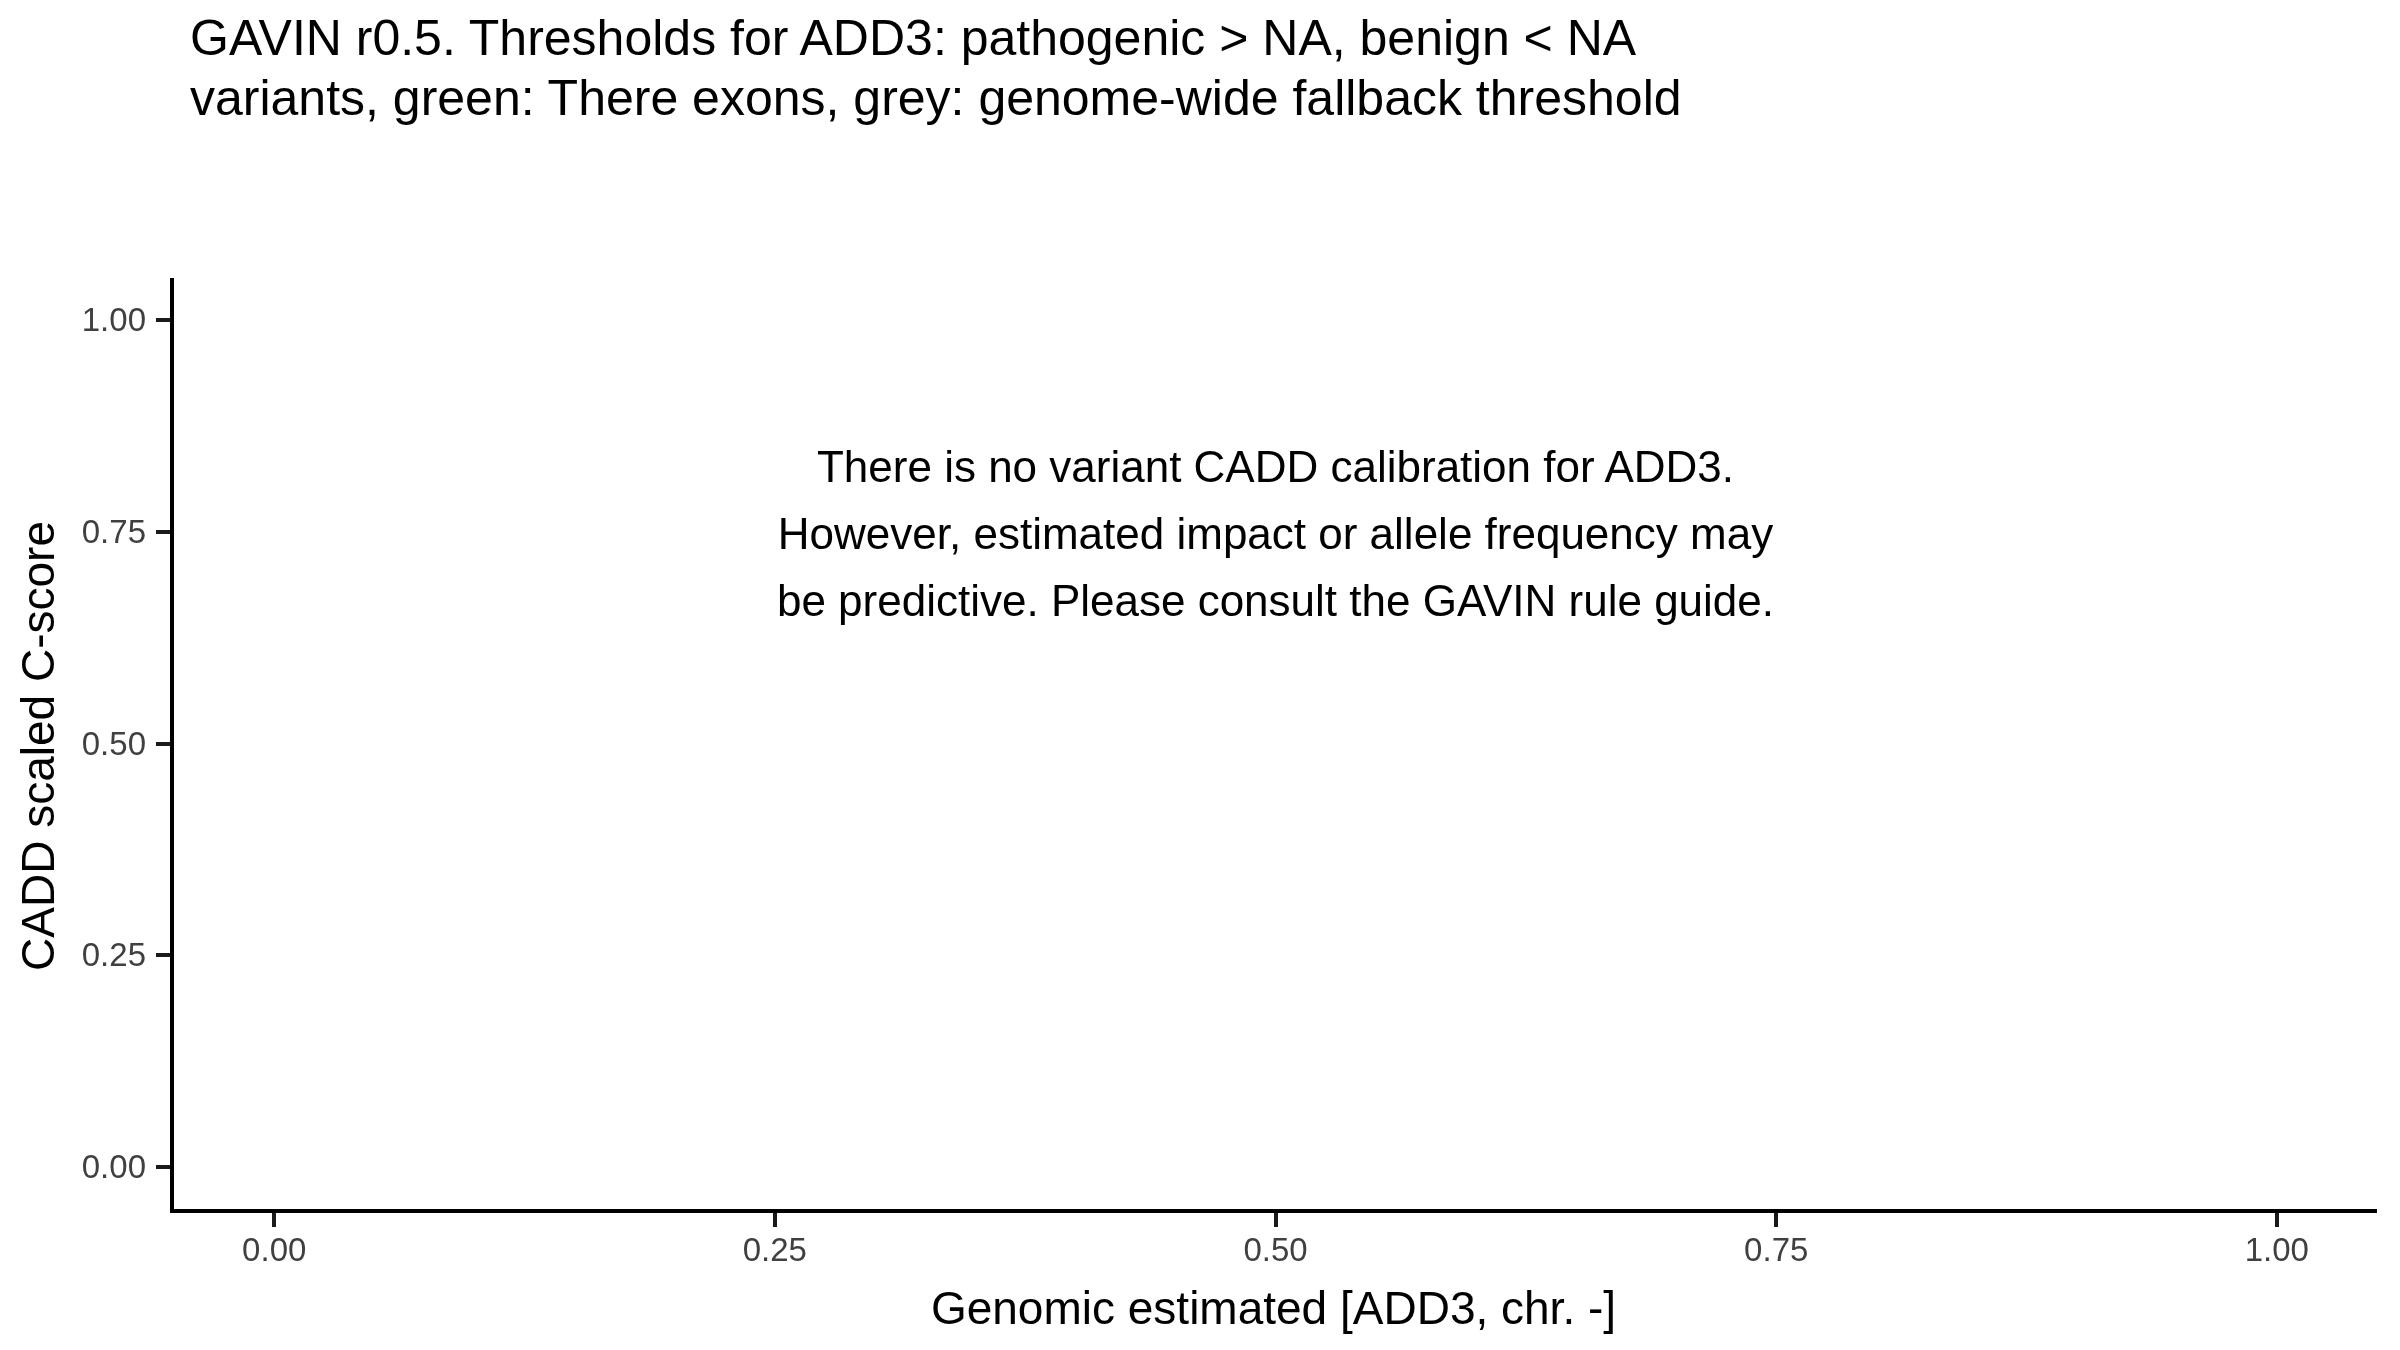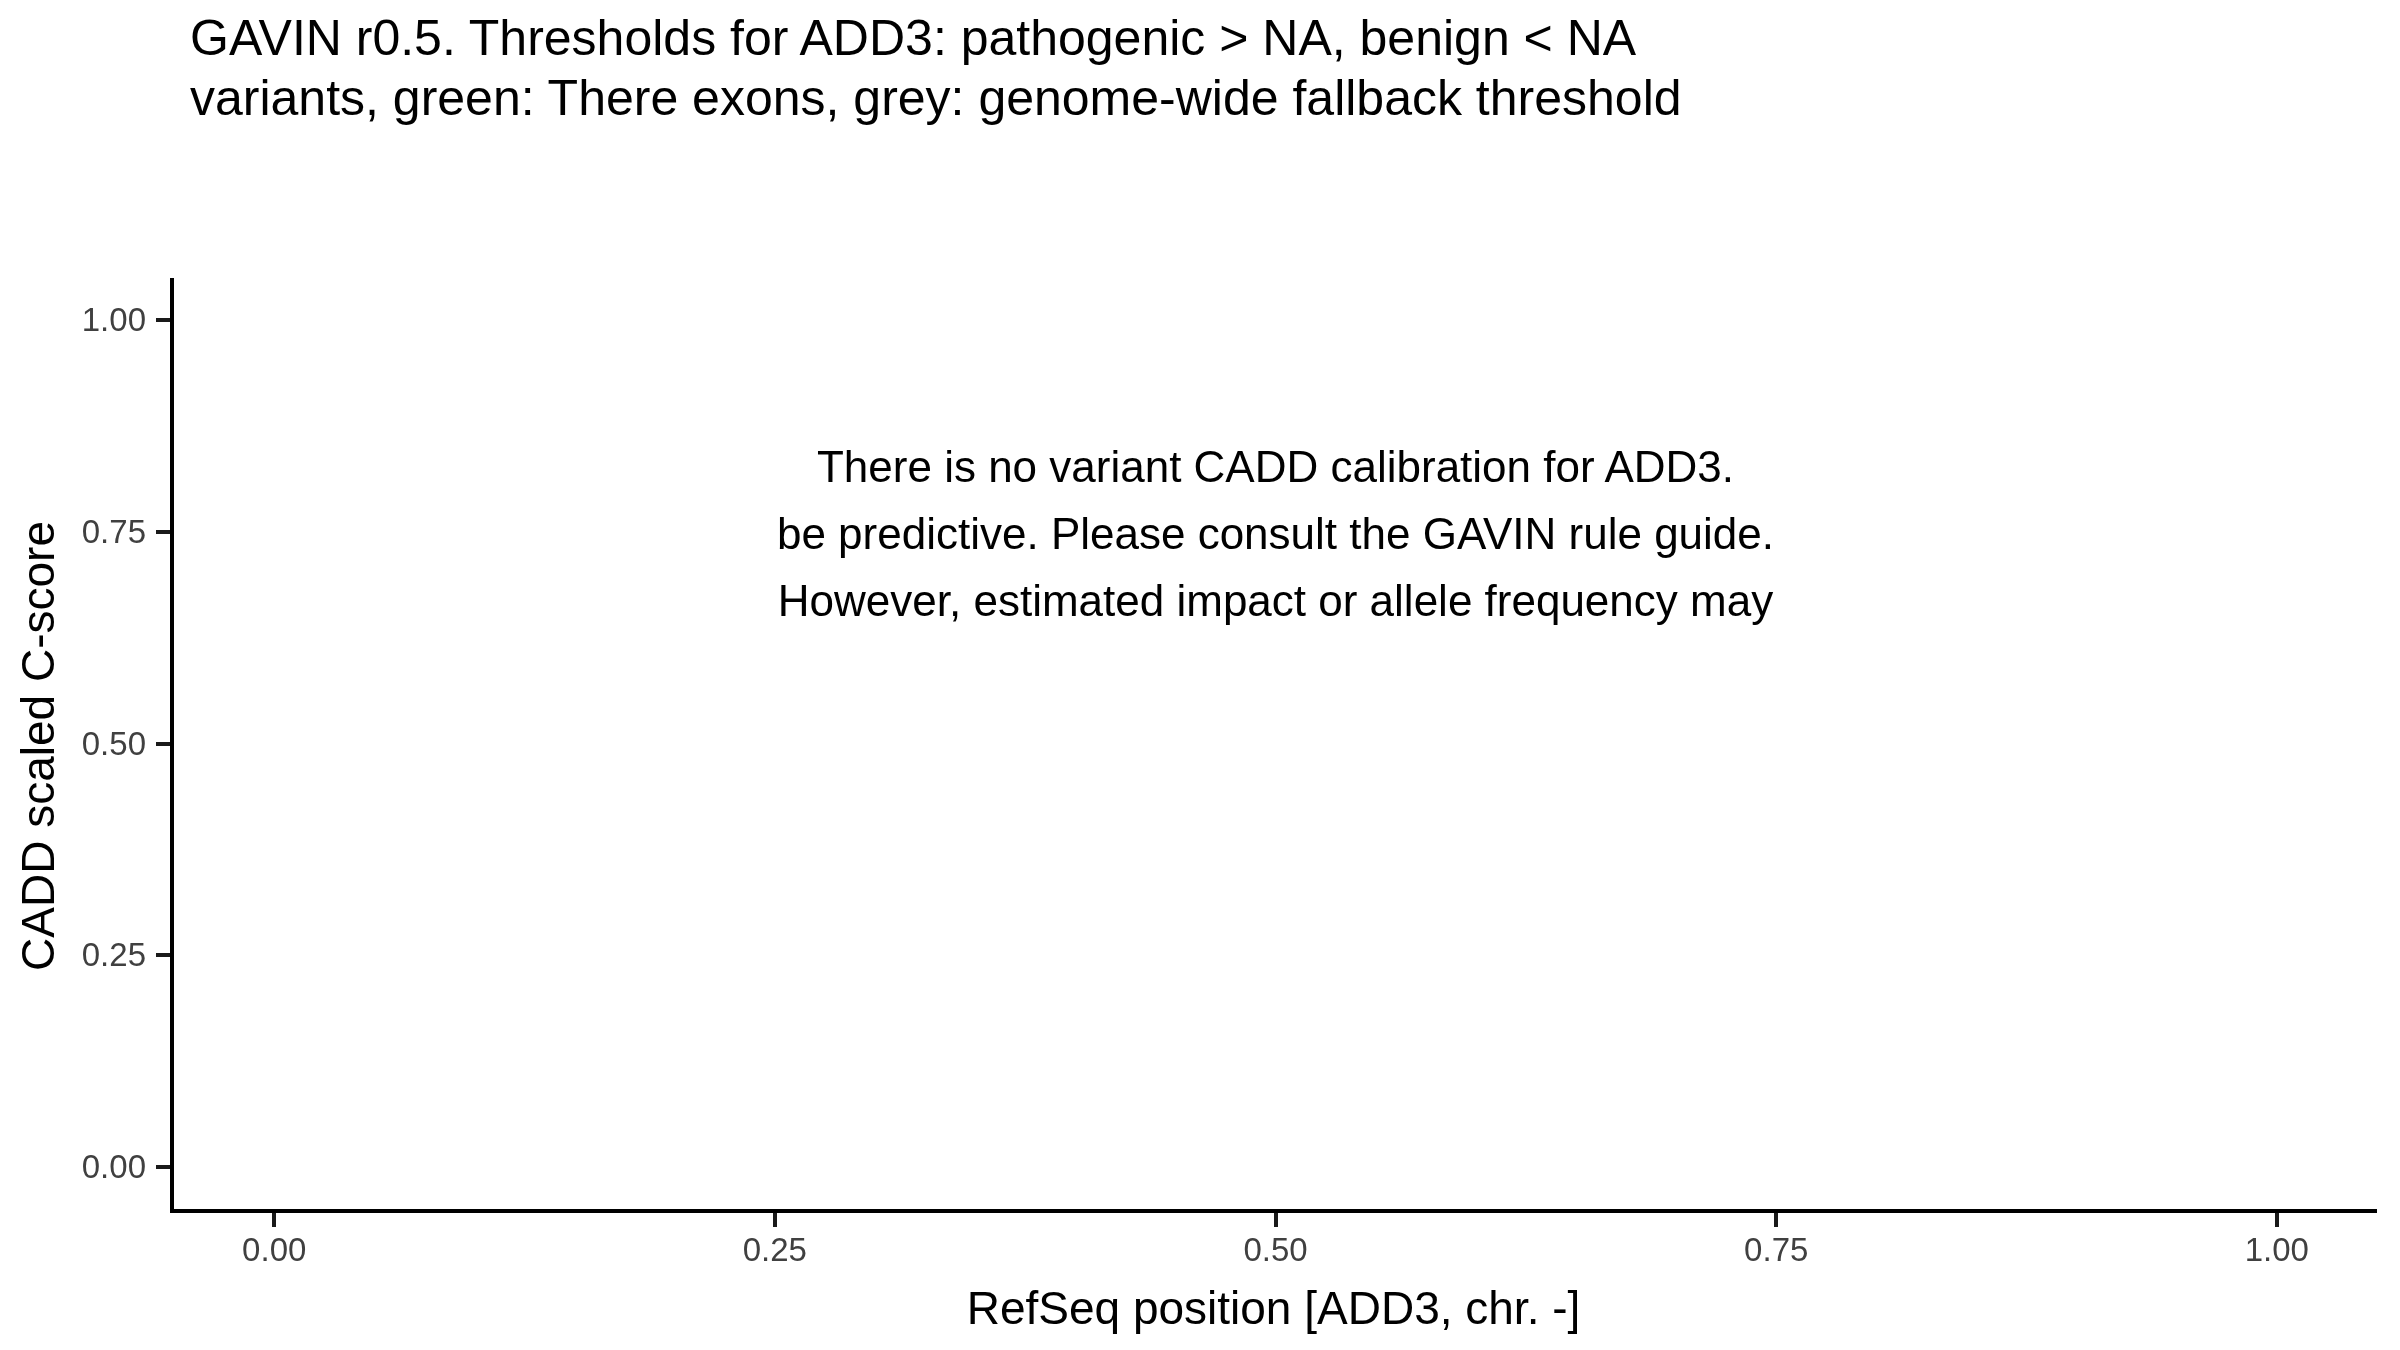--- a/index.html
+++ b/index.html
@@ -125,22 +125,22 @@
 
   <div class="plot-title">
     <div>GAVIN r0.5. Thresholds for ADD3: pathogenic &gt; NA, benign &lt; NA</div>
     <div>variants, green: There exons, grey: genome-wide fallback threshold</div>
   </div>
 
   <div class="panel">
 
     <div class="annotation">
       <div>There is no variant CADD calibration for ADD3.</div>
+      <div>However, estimated impact or allele frequency may</div>
       <div>be predictive. Please consult the GAVIN rule guide.</div>
-      <div>However, estimated impact or allele frequency may</div>
     </div>
 
     <div class="xtick px0"></div>
     <div class="xtick px1"></div>
     <div class="xtick px2"></div>
     <div class="xtick px3"></div>
     <div class="xtick px4"></div>
 
     <div class="xlab px0">0.00</div>
     <div class="xlab px1">0.25</div>
@@ -155,19 +155,19 @@
     <div class="ytick py4"></div>
 
     <div class="ylab py0">1.00</div>
     <div class="ylab py1">0.75</div>
     <div class="ylab py2">0.50</div>
     <div class="ylab py3">0.25</div>
     <div class="ylab py4">0.00</div>
 
   </div>
 
-  <div class="x-axis-title">RefSeq position [ADD3, chr. -]</div>
+  <div class="x-axis-title">Genomic estimated [ADD3, chr. -]</div>
 
   <div class="y-axis-title-wrap">
     <span>CADD scaled C-score</span>
   </div>
 
 </div>
 
 </body></html>

